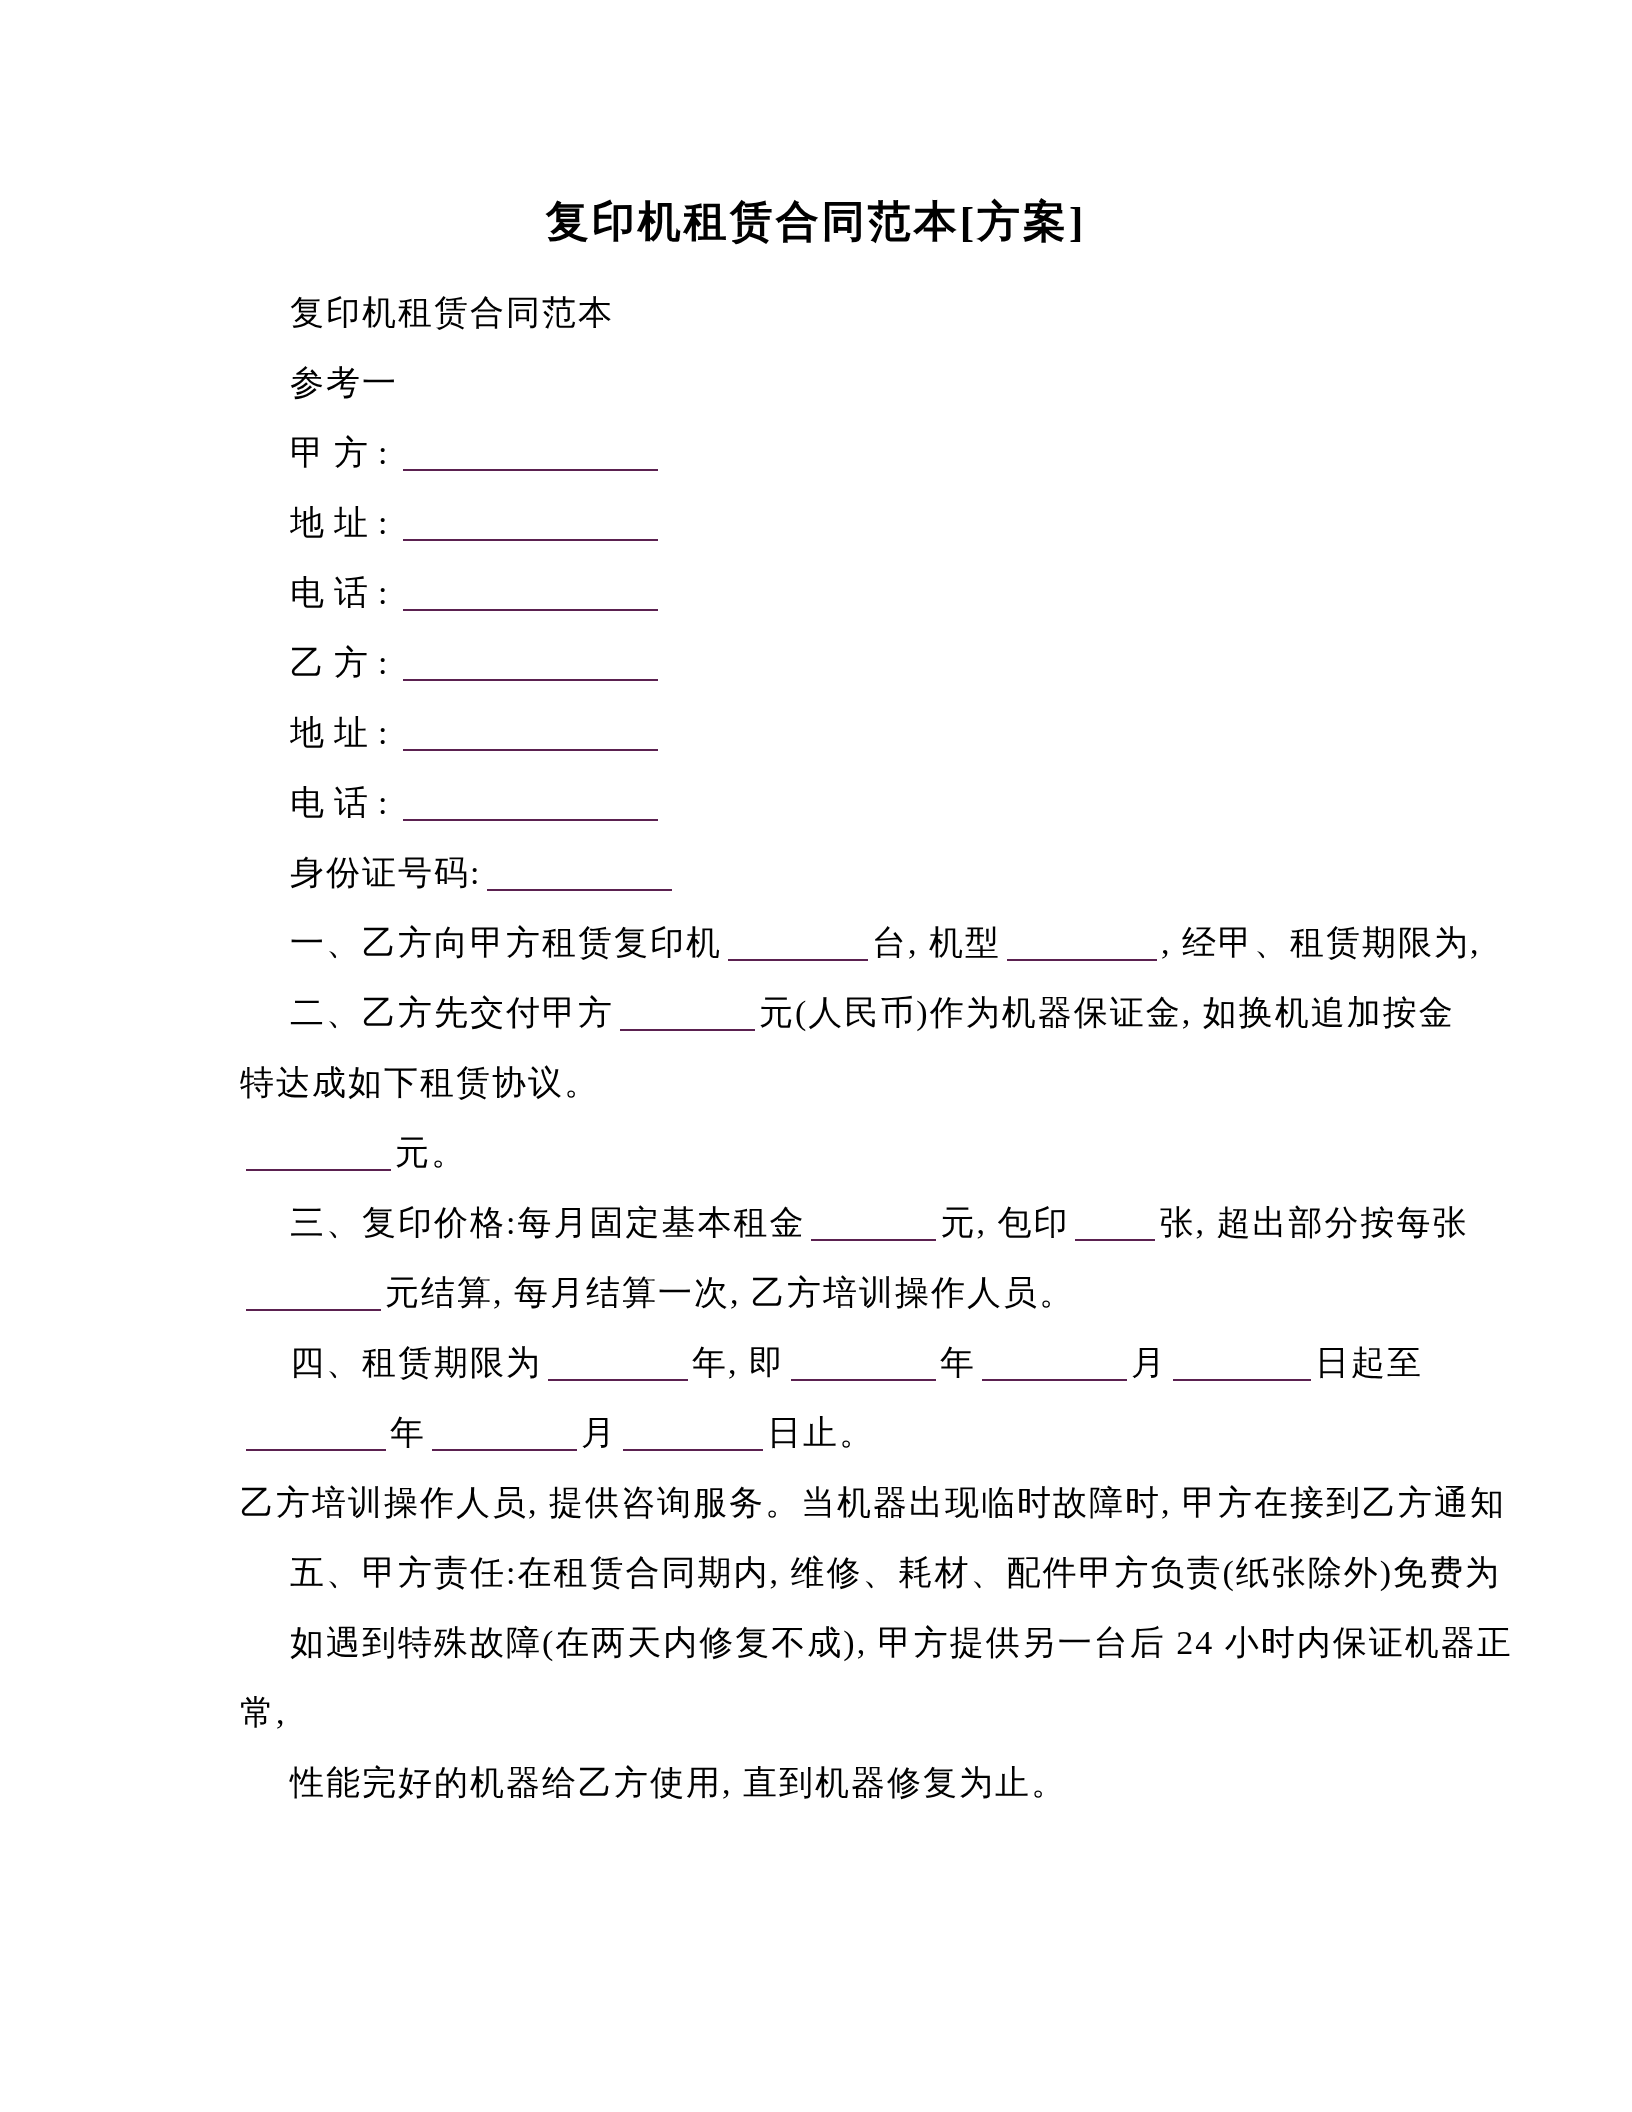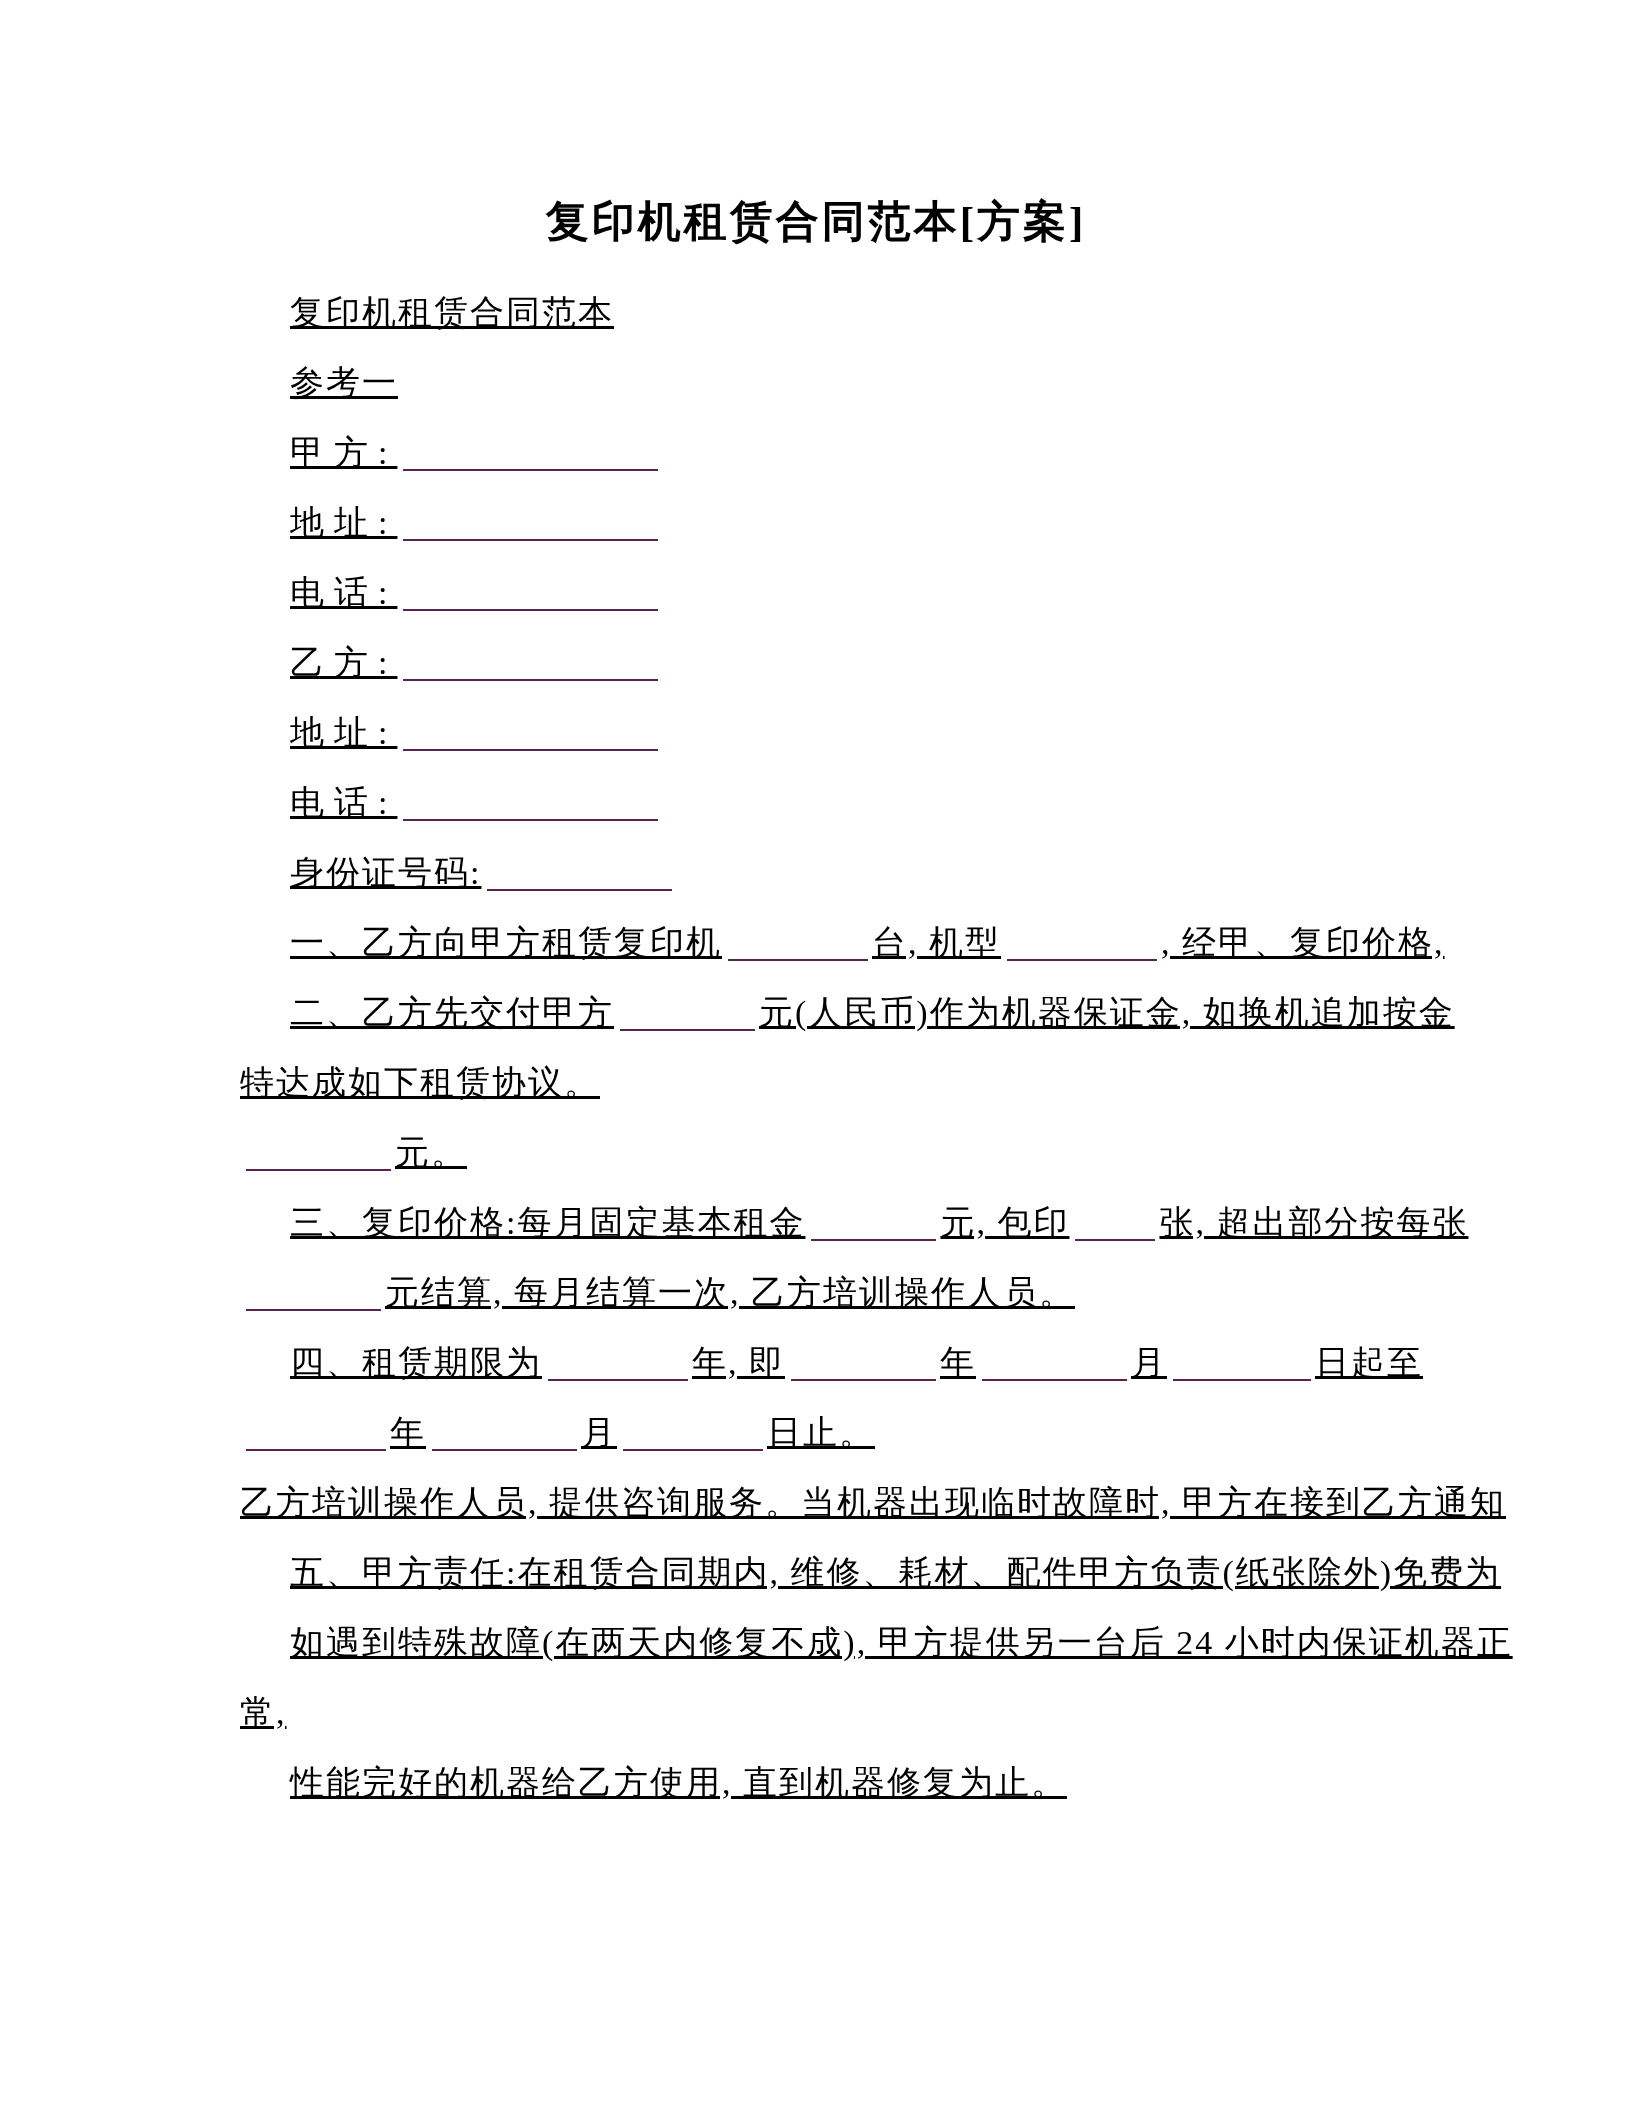--- a/index.html
+++ b/index.html
@@ -15,21 +15,20 @@
     position:absolute; top:193px; left:0; width:100%;
     text-align:center; font-size:43px; font-weight:bold; letter-spacing:3px;
     white-space:nowrap;
   }
   .content {
     position:absolute; top:278px; left:240px; width:1240px;
   }
   .line {
     height:70px; line-height:70px; font-size:34px; letter-spacing:2px;
     white-space:nowrap;
-    text-decoration:underline;
   }
   .line.indent { padding-left:50px; }
   .line.label { letter-spacing:10px; }
   .blank {
     display:inline-block;
     height:12px;
     border-bottom:2px solid var(--underline-color);
     vertical-align:-7px;
     margin:0 4px 0 6px;
   }
@@ -42,21 +41,21 @@
   <div class="content">
       <div class="line indent"><span class="txt">复印机租赁合同范本</span></div>
       <div class="line indent"><span class="txt">参考一</span></div>
       <div class="line indent label"><span class="txt">甲方:</span><span class="blank" style="width: 255px;"></span></div>
       <div class="line indent label"><span class="txt">地址:</span><span class="blank" style="width: 255px;"></span></div>
       <div class="line indent label"><span class="txt">电话:</span><span class="blank" style="width: 255px;"></span></div>
       <div class="line indent label"><span class="txt">乙方:</span><span class="blank" style="width: 255px;"></span></div>
       <div class="line indent label"><span class="txt">地址:</span><span class="blank" style="width: 255px;"></span></div>
       <div class="line indent label"><span class="txt">电话:</span><span class="blank" style="width: 255px;"></span></div>
       <div class="line indent"><span class="txt">身份证号码:</span><span class="blank" style="width: 185px;"></span></div>
-      <div class="line indent"><span class="txt">一、乙方向甲方租赁复印机</span><span class="blank" style="width: 140px;"></span><span class="txt">台, 机型</span><span class="blank" style="width: 150px;"></span><span class="txt">, 经甲、复印价格,</span></div>
+      <div class="line indent"><span class="txt">一、乙方向甲方租赁复印机</span><span class="blank" style="width: 140px;"></span><span class="txt">台, 机型</span><span class="blank" style="width: 150px;"></span><span class="txt">, 经甲、租赁期限为,</span></div>
       <div class="line indent"><span class="txt">二、乙方先交付甲方</span><span class="blank" style="width: 135px;"></span><span class="txt">元(人民币)作为机器保证金, 如换机追加按金</span></div>
       <div class="line"><span class="txt">特达成如下租赁协议。</span></div>
       <div class="line"><span class="blank" style="width: 145px;"></span><span class="txt">元。</span></div>
       <div class="line indent"><span class="txt">三、复印价格:每月固定基本租金</span><span class="blank" style="width: 125px;"></span><span class="txt">元, 包印</span><span class="blank" style="width: 80px;"></span><span class="txt">张, 超出部分按每张</span></div>
       <div class="line"><span class="blank" style="width: 135px;"></span><span class="txt">元结算, 每月结算一次, 乙方培训操作人员。</span></div>
       <div class="line indent"><span class="txt">四、租赁期限为</span><span class="blank" style="width: 140px;"></span><span class="txt">年, 即</span><span class="blank" style="width: 145px;"></span><span class="txt">年</span><span class="blank" style="width: 145px;"></span><span class="txt">月</span><span class="blank" style="width: 138px;"></span><span class="txt">日起至</span></div>
       <div class="line"><span class="blank" style="width: 140px;"></span><span class="txt">年</span><span class="blank" style="width: 145px;"></span><span class="txt">月</span><span class="blank" style="width: 140px;"></span><span class="txt">日止。</span></div>
       <div class="line"><span class="txt">乙方培训操作人员, 提供咨询服务。当机器出现临时故障时, 甲方在接到乙方通知</span></div>
       <div class="line indent"><span class="txt">五、甲方责任:在租赁合同期内, 维修、耗材、配件甲方负责(纸张除外)免费为</span></div>
       <div class="line indent"><span class="txt">如遇到特殊故障(在两天内修复不成), 甲方提供另一台后 24 小时内保证机器正</span></div>

